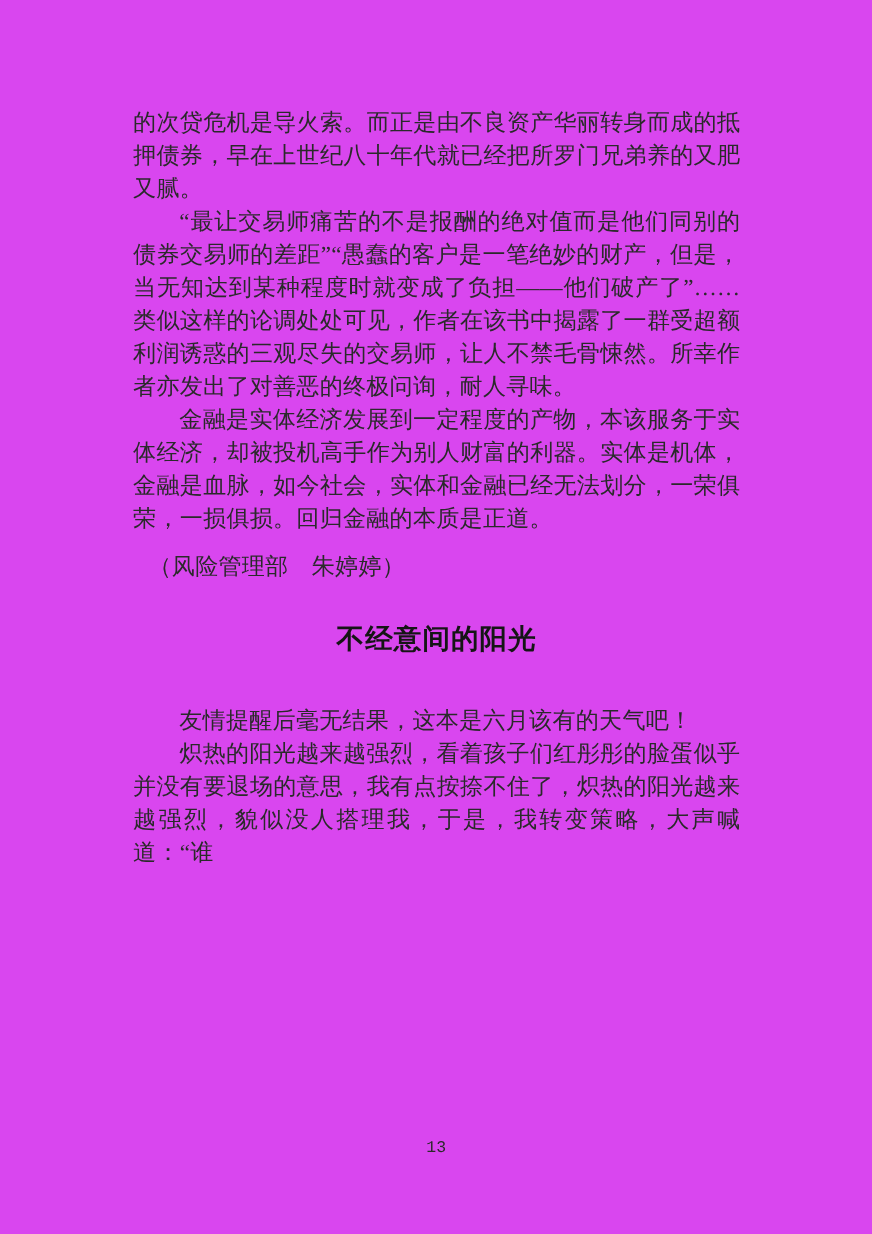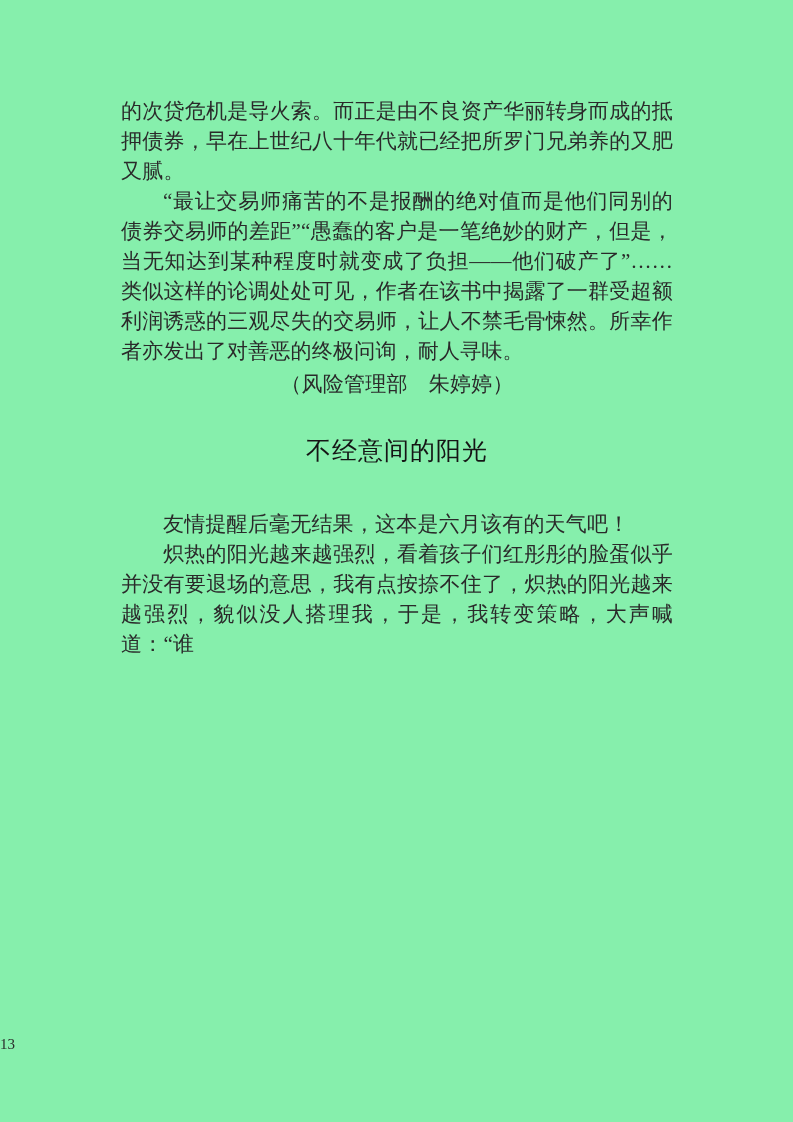--- a/index.html
+++ b/index.html
@@ -4,21 +4,21 @@
 <style>
   html, body {
     margin: 0;
     padding: 0;
     background: #ffffff;
   }
   .page {
     position: relative;
     width: 793px;
     height: 1122px;
-    background: #86efac;
+    background: #d946ef;
     overflow: hidden;
     font-family: "Liberation Serif", serif;
     color: #2a2a2a;
   }
   .content {
     position: absolute;
     left: 121px;
     top: 96px;
     width: 552px;
   }
@@ -28,56 +28,59 @@
     line-height: 30px;
     letter-spacing: 0.2px;
     text-align: justify;
     text-justify: inter-character;
     text-indent: 2em;
   }
   .continuation {
     text-indent: 0;
   }
   .attribution {
-    margin: 3px;
+    margin: 14px;
     font-size: 21px;
     line-height: 30px;
     letter-spacing: 0.2px;
-    text-align: center;
+    text-align: left;
     text-indent: 0;
   }
   .article-title {
     margin: 35px 0 43px 0;
     font-family: "Liberation Sans", sans-serif;
-    font-weight: 400;
+    font-weight: 700;
     font-size: 25px;
     line-height: 32px;
     letter-spacing: 1px;
     text-align: center;
     color: #151515;
   }
   .page-number {
     position: absolute;
     left: 0;
     right: 0;
     top: 1034px;
+    text-align: center;
     font-size: 15px;
     line-height: 20px;
     color: #2a2a2a;
+    font-family: Liberation Mono, monospace;
   }
 </style>
 </head>
 <body>
 
 <div class="page">
   <div class="content">
 
     <section>
       <p class="body-para continuation">的次贷危机是导火索。而正是由不良资产华丽转身而成的抵押债券，早在上世纪八十年代就已经把所罗门兄弟养的又肥又腻。</p>
       <p class="body-para">“最让交易师痛苦的不是报酬的绝对值而是他们同别的债券交易师的差距”“愚蠢的客户是一笔绝妙的财产，但是，当无知达到某种程度时就变成了负担——他们破产了”……类似这样的论调处处可见，作者在该书中揭露了一群受超额利润诱惑的三观尽失的交易师，让人不禁毛骨悚然。所幸作者亦发出了对善恶的终极问询，耐人寻味。</p>
+      <p class="body-para">金融是实体经济发展到一定程度的产物，本该服务于实体经济，却被投机高手作为别人财富的利器。实体是机体，金融是血脉，如今社会，实体和金融已经无法划分，一荣俱荣，一损俱损。回归金融的本质是正道。</p>
       <p class="attribution">（风险管理部　朱婷婷）</p>
     </section>
 
     <section>
       <h1 class="article-title">不经意间的阳光</h1>
       <p class="body-para">友情提醒后毫无结果，这本是六月该有的天气吧！</p>
       <p class="body-para">炽热的阳光越来越强烈，看着孩子们红彤彤的脸蛋似乎并没有要退场的意思，我有点按捺不住了，炽热的阳光越来越强烈，貌似没人搭理我，于是，我转变策略，大声喊道：“谁</p>
     </section>
 
   </div>

